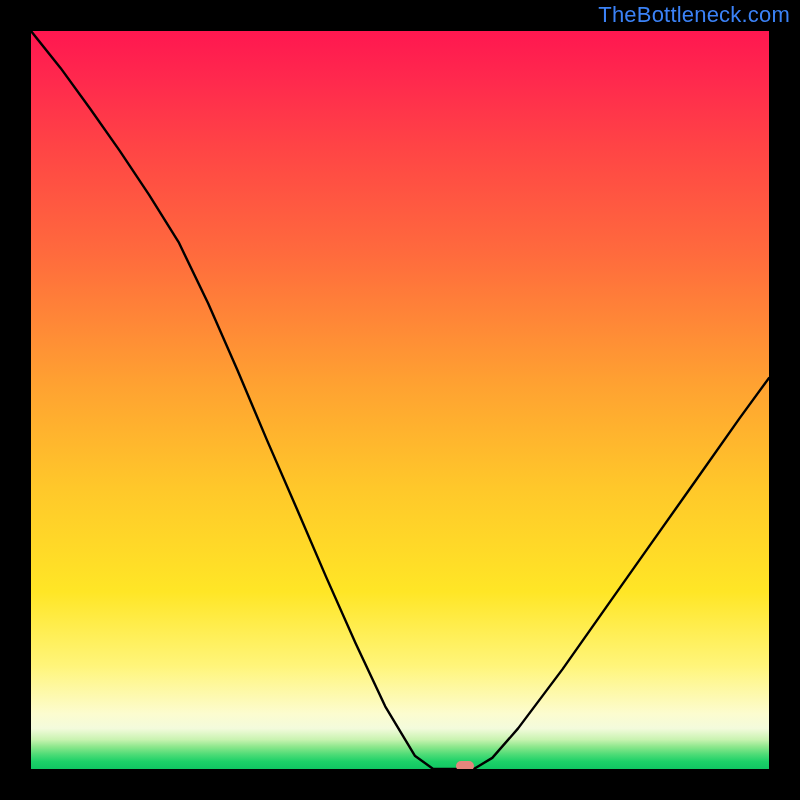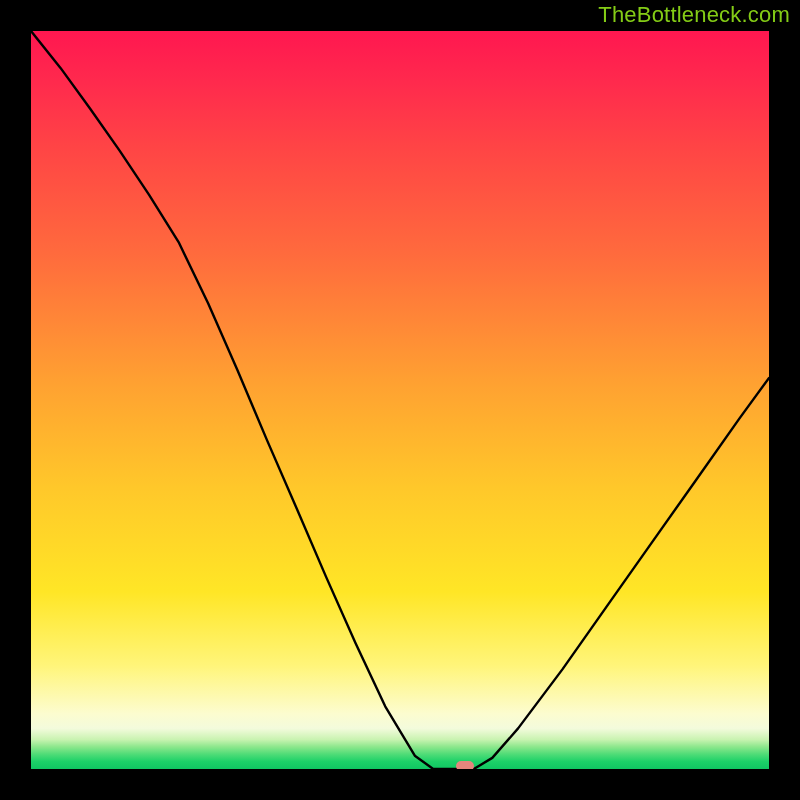--- a/index.html
+++ b/index.html
@@ -14,21 +14,21 @@
   .frame {
     position: relative;
     width: 800px;
     height: 800px;
     background: #000;
   }
   .watermark {
     position: absolute;
     top: 2px;
     right: 10px;
-    color: #84cc16;
+    color: #3b82f6;
     font-size: 22px;
     font-weight: 500;
     letter-spacing: 0.2px;
     z-index: 20;
   }
   .plot-area {
     position: absolute;
     left: 31px;
     top: 31px;
     width: 738px;   

